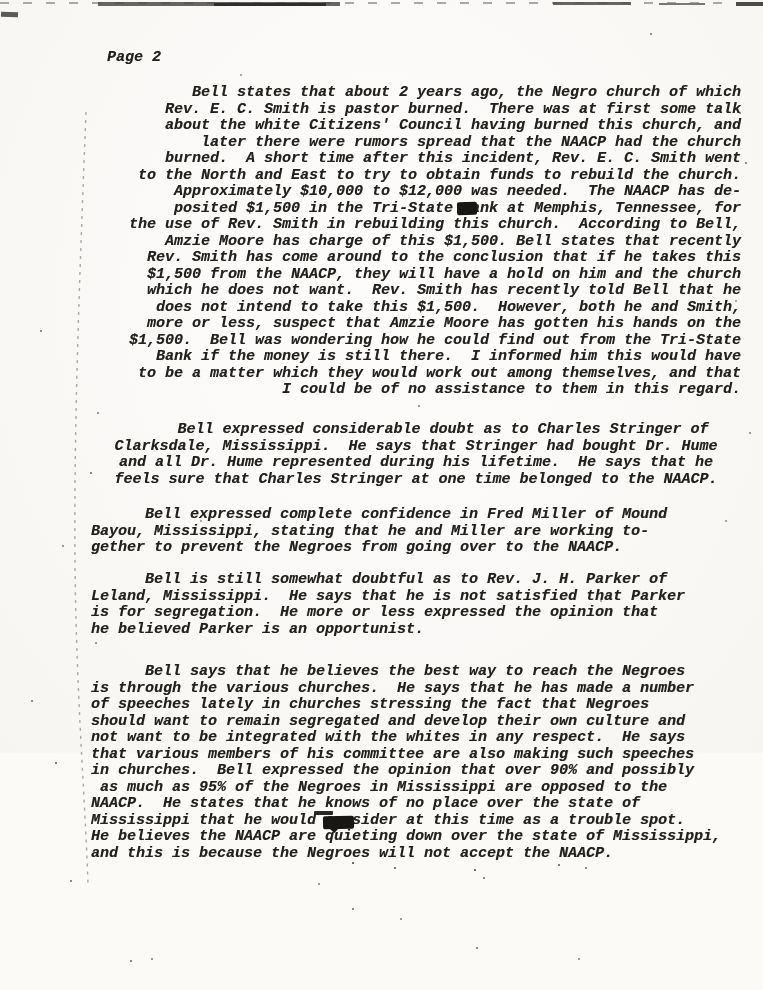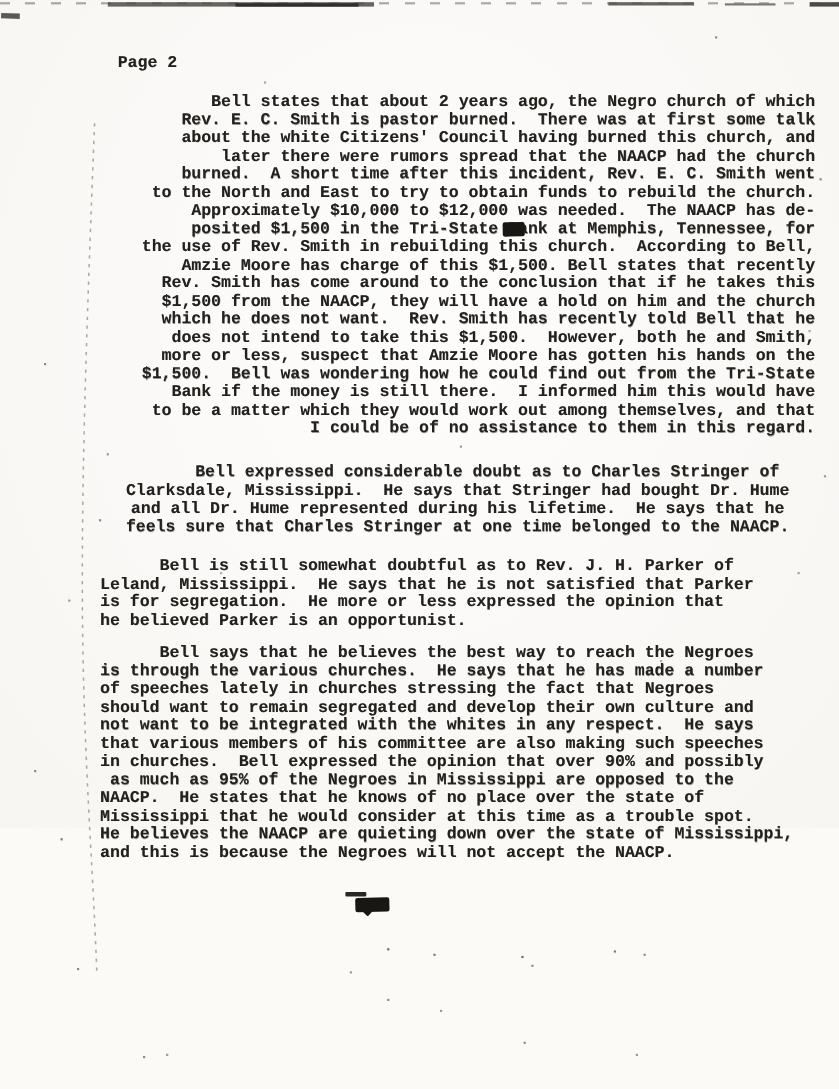--- a/index.html
+++ b/index.html
@@ -11,20 +11,21 @@
     background: #fbfaf7;
     font-family: "Liberation Mono", "DejaVu Sans Mono", monospace;
   }
   .scan-page {
     position: relative;
     width: 763px;
     height: 753px;
     background:
       radial-gradient(ellipse at 50% 40%, rgba(255,255,255,0.6) 0%, rgba(240,239,235,0.35) 100%),
       #faf9f6;
+    font-style: italic;
   }
   
   .doc-content {
     position: absolute;
     left: 91px;
     top: 50px;
     width: 650px;
     font-size: 15px;
     line-height: 16.5px;
     font-weight: 700;
@@ -34,21 +35,21 @@
   }
   .page-label {
     margin-left: 16px;
     margin-bottom: 18.5px;
     white-space: pre;
   }
   .para { white-space: pre; }
   .para-1 { margin-bottom: 23.5px; text-align: right; }
   .para-2 { margin-bottom: 19px; text-align: center; }
   .para-3 { margin-bottom: 15.5px; }
-  .para-4 { margin-bottom: 13px; }
+  .para-4 { margin-bottom: 26px; }
   .para-5 { margin-bottom: 16px; }
 
   
   .top-edge-dashes {
     position: absolute; left: 0; top: 2px; width: 763px; height: 2px;
     background: repeating-linear-gradient(90deg, #8d8d8b 0 9px, transparent 9px 23px);
     opacity: 0.75;
   }
   .top-edge-seg1 { position: absolute; left: 98px;  top: 2px; width: 242px; height: 4px; background: #4c4b48; opacity: 0.85; }
   .top-edge-seg2 { position: absolute; left: 214px; top: 3px; width: 112px; height: 3px; background: #2f2e2c; }
@@ -126,20 +127,23 @@
 does not intend to take this $1,500.  However, both he and Smith,
 more or less, suspect that Amzie Moore has gotten his hands on the
 $1,500.  Bell was wondering how he could find out from the Tri-State
 Bank if the money is still there.  I informed him this would have
 to be a matter which they would work out among themselves, and that
 I could be of no assistance to them in this regard.</div>
     <div class="para para-2">      Bell expressed considerable doubt as to Charles Stringer of
 Clarksdale, Mississippi.  He says that Stringer had bought Dr. Hume
 and all Dr. Hume represented during his lifetime.  He says that he
 feels sure that Charles Stringer at one time belonged to the NAACP.</div>
+    <div class="para para-3">      Bell expressed complete confidence in Fred Miller of Mound
+Bayou, Mississippi, stating that he and Miller are working to-
+gether to prevent the Negroes from going over to the NAACP.</div>
     <div class="para para-4">      Bell is still somewhat doubtful as to Rev. J. H. Parker of
 Leland, Mississippi.  He says that he is not satisfied that Parker
 is for segregation.  He more or less expressed the opinion that
 he believed Parker is an opportunist.</div>
     <div class="para para-5">      Bell says that he believes the best way to reach the Negroes
 is through the various churches.  He says that he has made a number
 of speeches lately in churches stressing the fact that Negroes
 should want to remain segregated and develop their own culture and
 not want to be integrated with the whites in any respect.  He says
 that various members of his committee are also making such speeches

